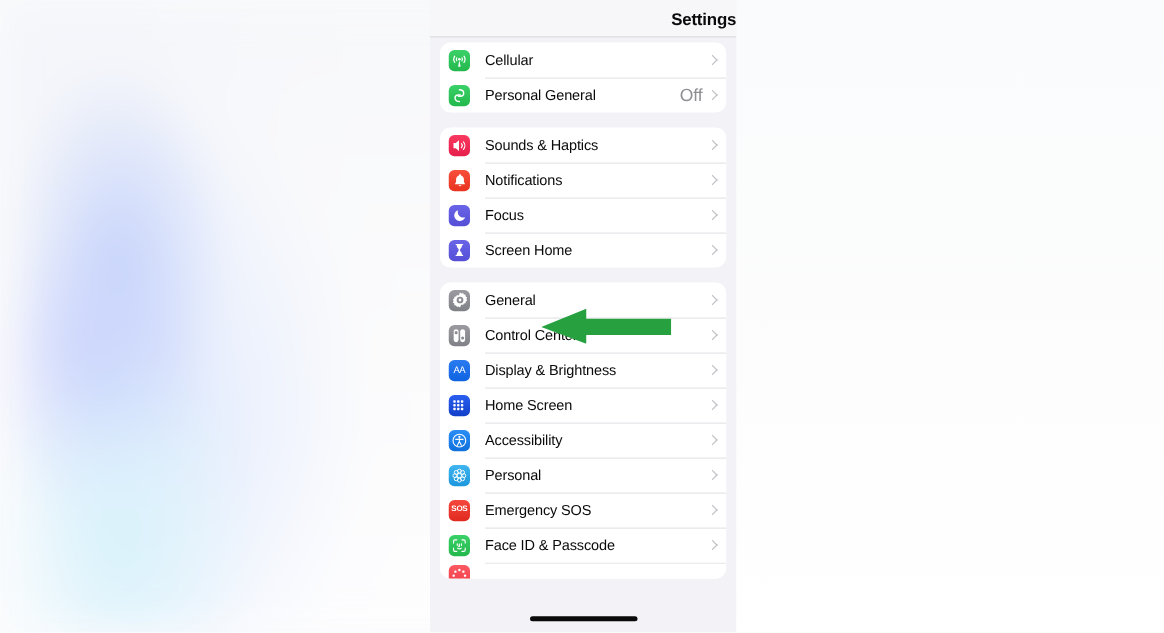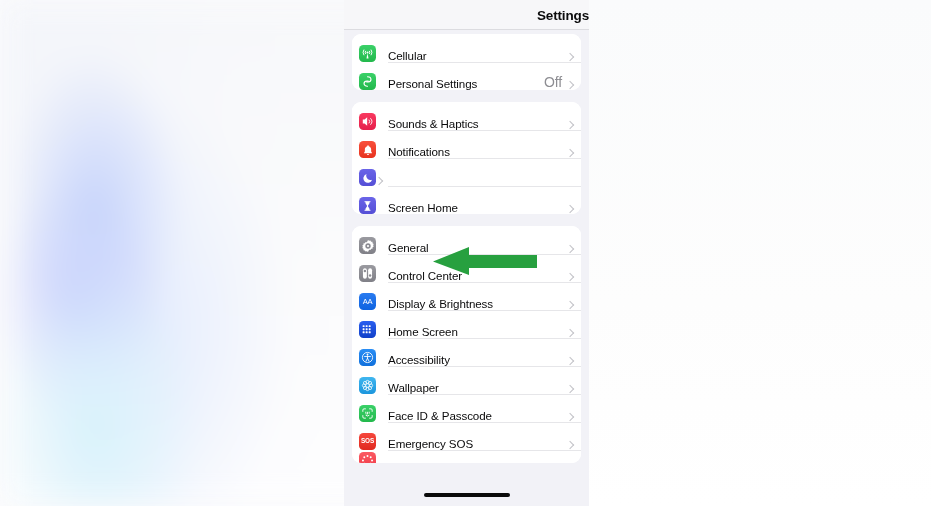--- a/index.html
+++ b/index.html
@@ -64,21 +64,21 @@
     background: #ffffff;
     border-radius: 9px;
     overflow: hidden;
     margin-bottom: 12px;
   }
   .group.first { margin-top: 4px; }
 
   .row {
     position: relative;
     display: flex;
-    align-items: flex-end;
+    align-items: center;
     height: 28px;
     padding-left: 7px;
     padding-right: 8px;
     background: #fff;
   }
   .row + .row::before {
     content: "";
     position: absolute;
     left: 36px; right: 0; top: 0;
     height: 1px;
@@ -209,21 +209,21 @@
             <div class="row-label">Cellular</div>
             <div class="chevron"></div>
           </div>
           <div class="row">
             <div class="row-icon ic-hotspot">
               <svg width="13" height="13" viewBox="0 0 24 24">
                 <path d="M12 3.2c4.3 0 6.4 2.6 6.4 5.2 0 2.9-2.5 4.4-5.2 4.4h-2.6" fill="none" stroke="#fff" stroke-width="2.1" stroke-linecap="round"></path>
                 <path d="M12 20.8c-4.3 0-6.4-2.6-6.4-5.2 0-2.9 2.5-4.4 5.2-4.4h2.6" fill="none" stroke="#fff" stroke-width="2.1" stroke-linecap="round"></path>
               </svg>
             </div>
-            <div class="row-label">Personal Settings</div>
+            <div class="row-label">Personal General</div>
             <div class="row-value">Off</div>
             <div class="chevron"></div>
           </div>
         </div>
         <div class="group">
           <div class="row">
             <div class="row-icon ic-sounds">
               <svg width="13" height="13" viewBox="0 0 24 24">
                 <path d="M11.4 4.2 6.6 8.2H3.3v7.6h3.3l4.8 4V4.2z" fill="#fff"></path>
                 <g fill="none" stroke="#fff" stroke-width="1.7" stroke-linecap="round">
@@ -244,20 +244,21 @@
             </div>
             <div class="row-label">Notifications</div>
             <div class="chevron"></div>
           </div>
           <div class="row">
             <div class="row-icon ic-focus">
               <svg width="12" height="12" viewBox="0 0 24 24">
                 <path d="M20.2 15.4A8.6 8.6 0 0 1 9.1 4.2a8.9 8.9 0 1 0 11.1 11.2z" fill="#fff"></path>
               </svg>
             </div>
+            <div class="row-label">Focus</div>
             <div class="chevron"></div>
           </div>
           <div class="row">
             <div class="row-icon ic-screentime">
               <svg width="11" height="12" viewBox="0 0 24 24">
                 <path d="M6.4 2.6h11.2M6.4 21.4h11.2" stroke="#fff" stroke-width="2.1" stroke-linecap="round"></path>
                 <path d="M7.6 2.6h8.8v2.7c0 2.6-3.4 4.3-3.4 6.7s3.4 4.1 3.4 6.7v2.7H7.6v-2.7c0-2.6 3.4-4.3 3.4-6.7S7.6 7.9 7.6 5.3z" fill="#fff"></path>
               </svg>
             </div>
             <div class="row-label">Screen Home</div>
@@ -334,45 +335,45 @@
                   <circle cx="12" cy="18.6" r="2.9"></circle>
                   <circle cx="5.4" cy="12" r="2.9"></circle>
                   <circle cx="18.6" cy="12" r="2.9"></circle>
                   <circle cx="7.3" cy="7.3" r="2.9"></circle>
                   <circle cx="16.7" cy="7.3" r="2.9"></circle>
                   <circle cx="7.3" cy="16.7" r="2.9"></circle>
                   <circle cx="16.7" cy="16.7" r="2.9"></circle>
                 </g>
               </svg>
             </div>
-            <div class="row-label">Wallpaper</div>
+            <div class="row-label">Personal</div>
+            <div class="chevron"></div>
+          </div>
+          <div class="row">
+            <div class="row-icon ic-sos">
+              <span class="sos-text">SOS</span>
+            </div>
+            <div class="row-label">Emergency SOS</div>
             <div class="chevron"></div>
           </div>
           <div class="row">
             <div class="row-icon ic-faceid">
               <svg width="13" height="13" viewBox="0 0 24 24">
                 <g fill="none" stroke="#fff" stroke-width="1.7" stroke-linecap="round">
                   <path d="M3.4 8.2V5.6a2.2 2.2 0 0 1 2.2-2.2h2.6"></path>
                   <path d="M20.6 8.2V5.6a2.2 2.2 0 0 0-2.2-2.2h-2.6"></path>
                   <path d="M3.4 15.8v2.6a2.2 2.2 0 0 0 2.2 2.2h2.6"></path>
                   <path d="M20.6 15.8v2.6a2.2 2.2 0 0 1-2.2 2.2h-2.6"></path>
                   <path d="M8.9 9.4v2.2M15.1 9.4v2.2"></path>
                   <path d="M11.9 9.6v3.5h-1.1"></path>
                   <path d="M9.2 15.6a4.3 4.3 0 0 0 5.6 0"></path>
                 </g>
               </svg>
             </div>
             <div class="row-label">Face ID &amp; Passcode</div>
-            <div class="chevron"></div>
-          </div>
-          <div class="row">
-            <div class="row-icon ic-sos">
-              <span class="sos-text">SOS</span>
-            </div>
-            <div class="row-label">Emergency SOS</div>
             <div class="chevron"></div>
           </div>
           <div class="row partial">
             <div class="row-icon ic-exposure">
               <svg width="13" height="13" viewBox="0 0 24 24">
                 <g fill="#fff">
                   <circle cx="12" cy="3.6" r="1.8"></circle>
                   <circle cx="17.9" cy="6.1" r="1.8"></circle>
                   <circle cx="20.4" cy="12" r="1.8"></circle>
                   <circle cx="17.9" cy="17.9" r="1.8"></circle>

